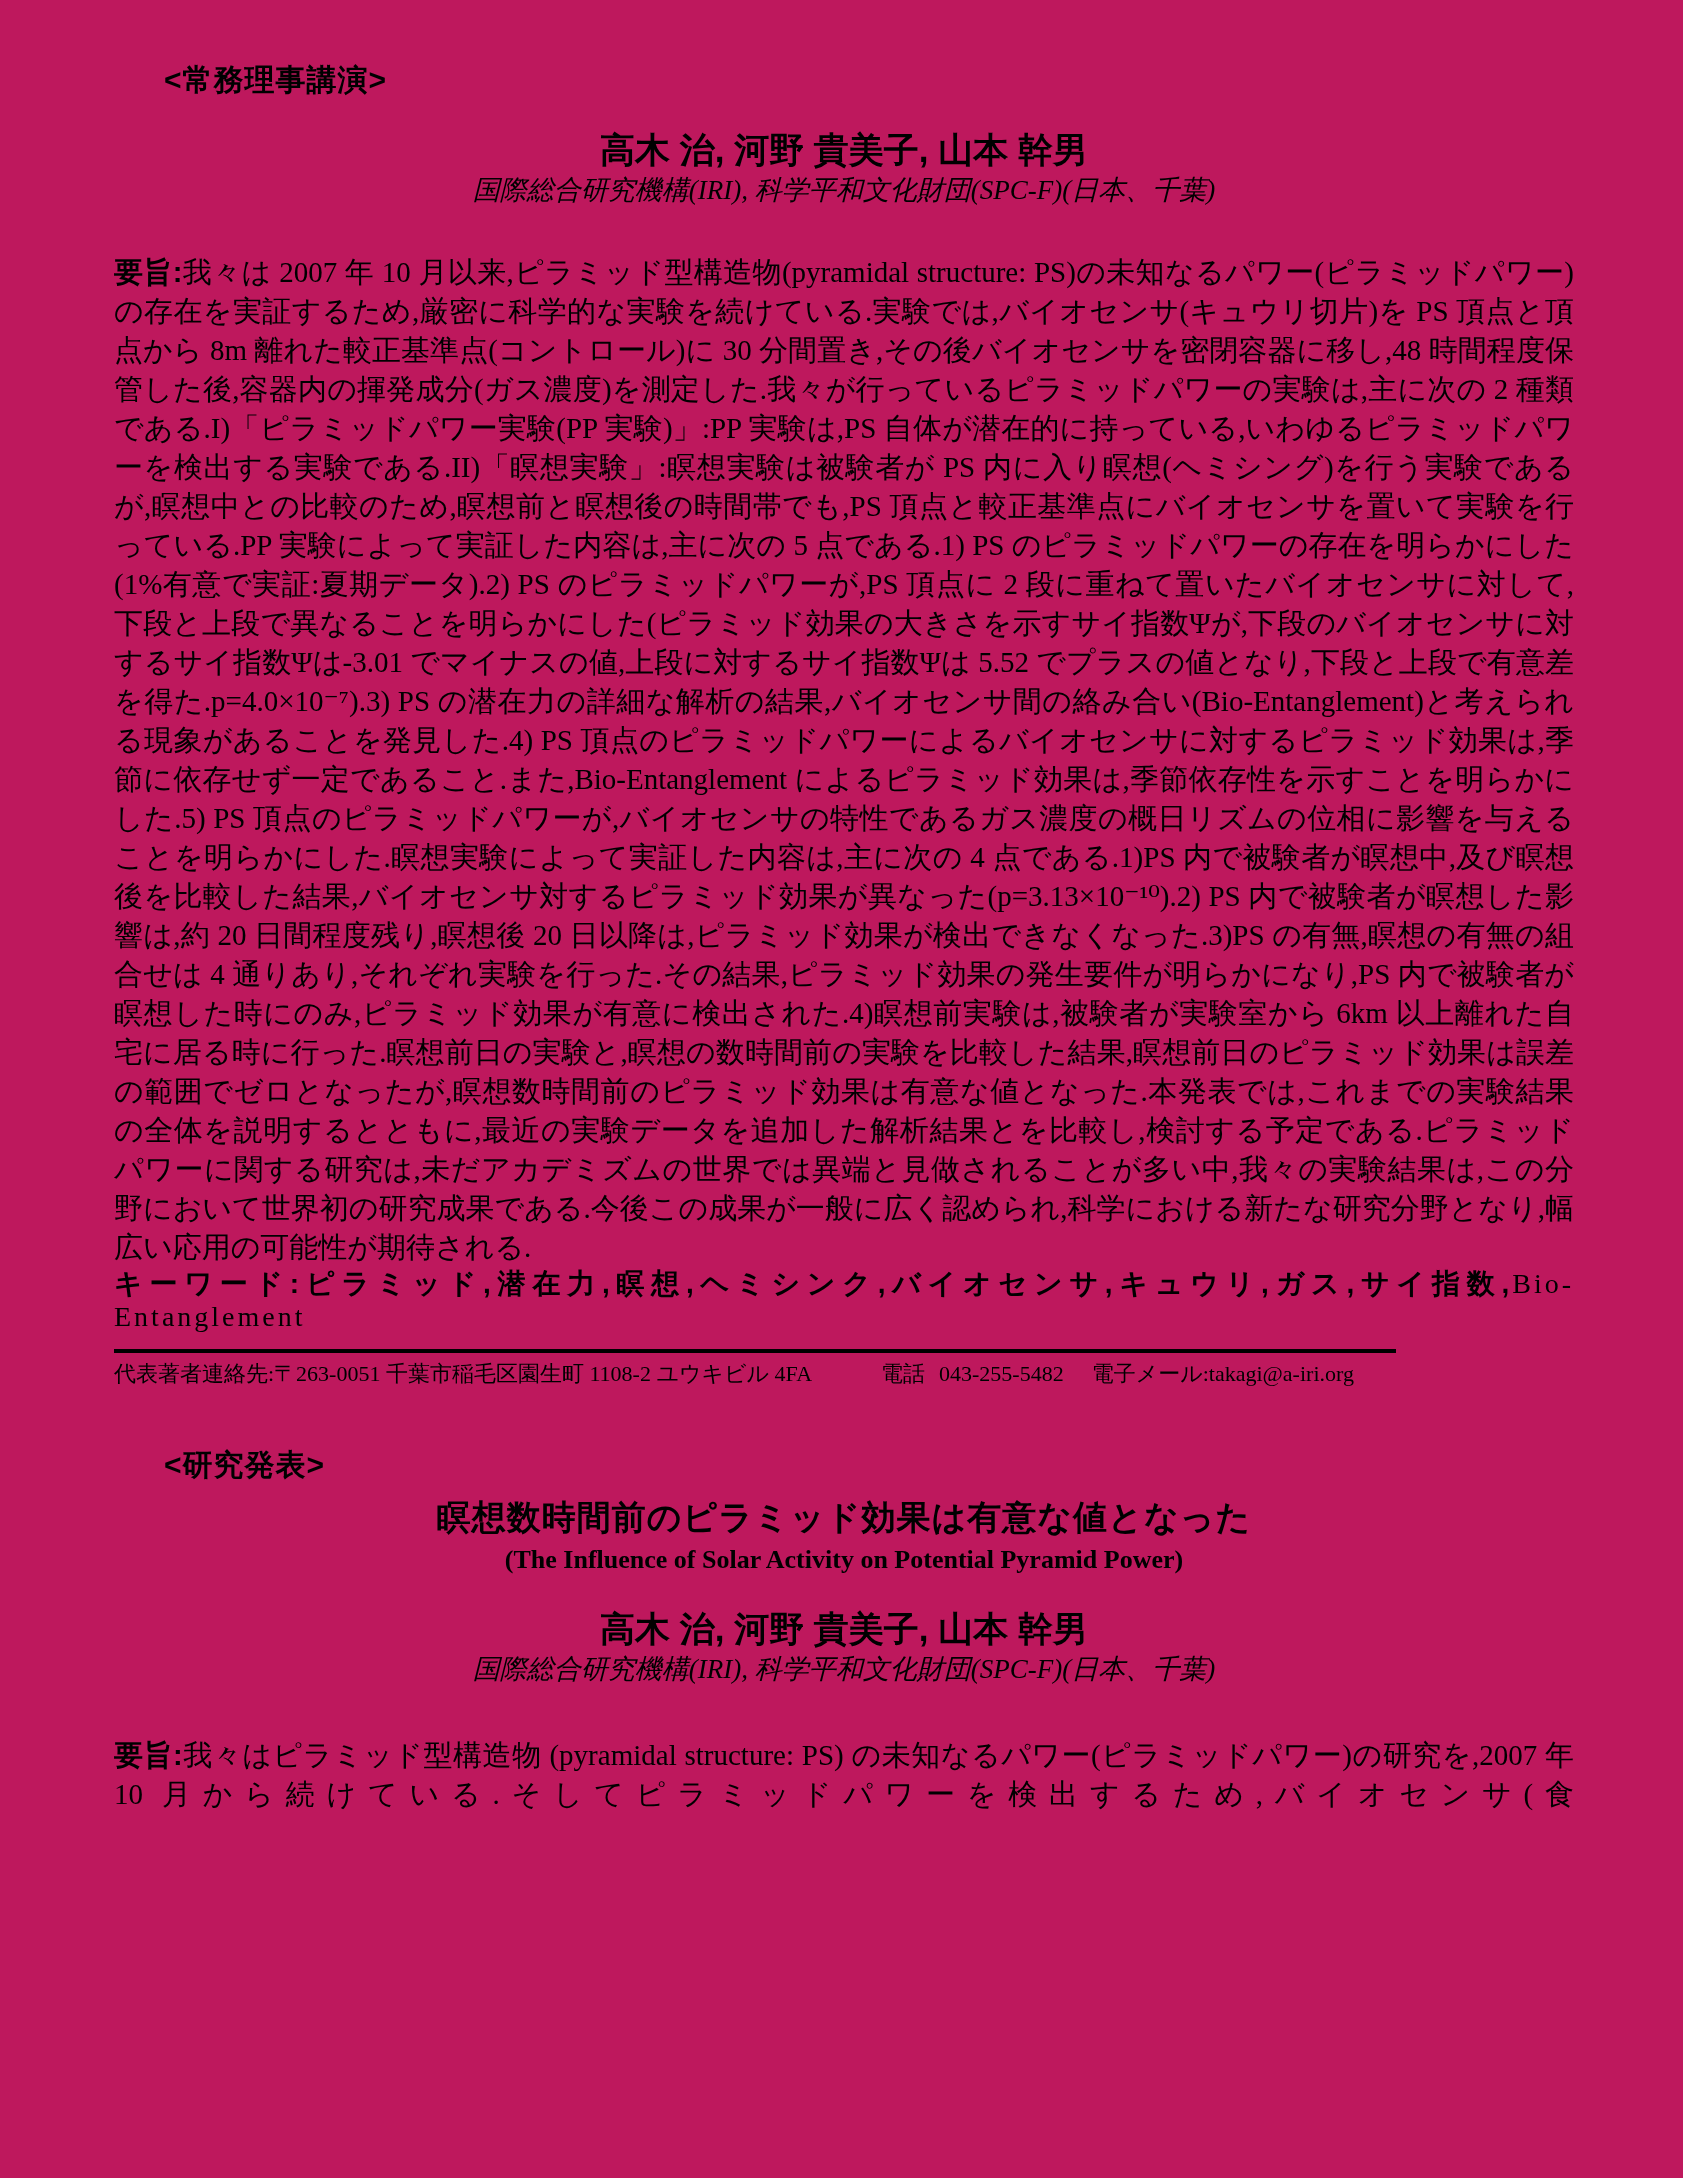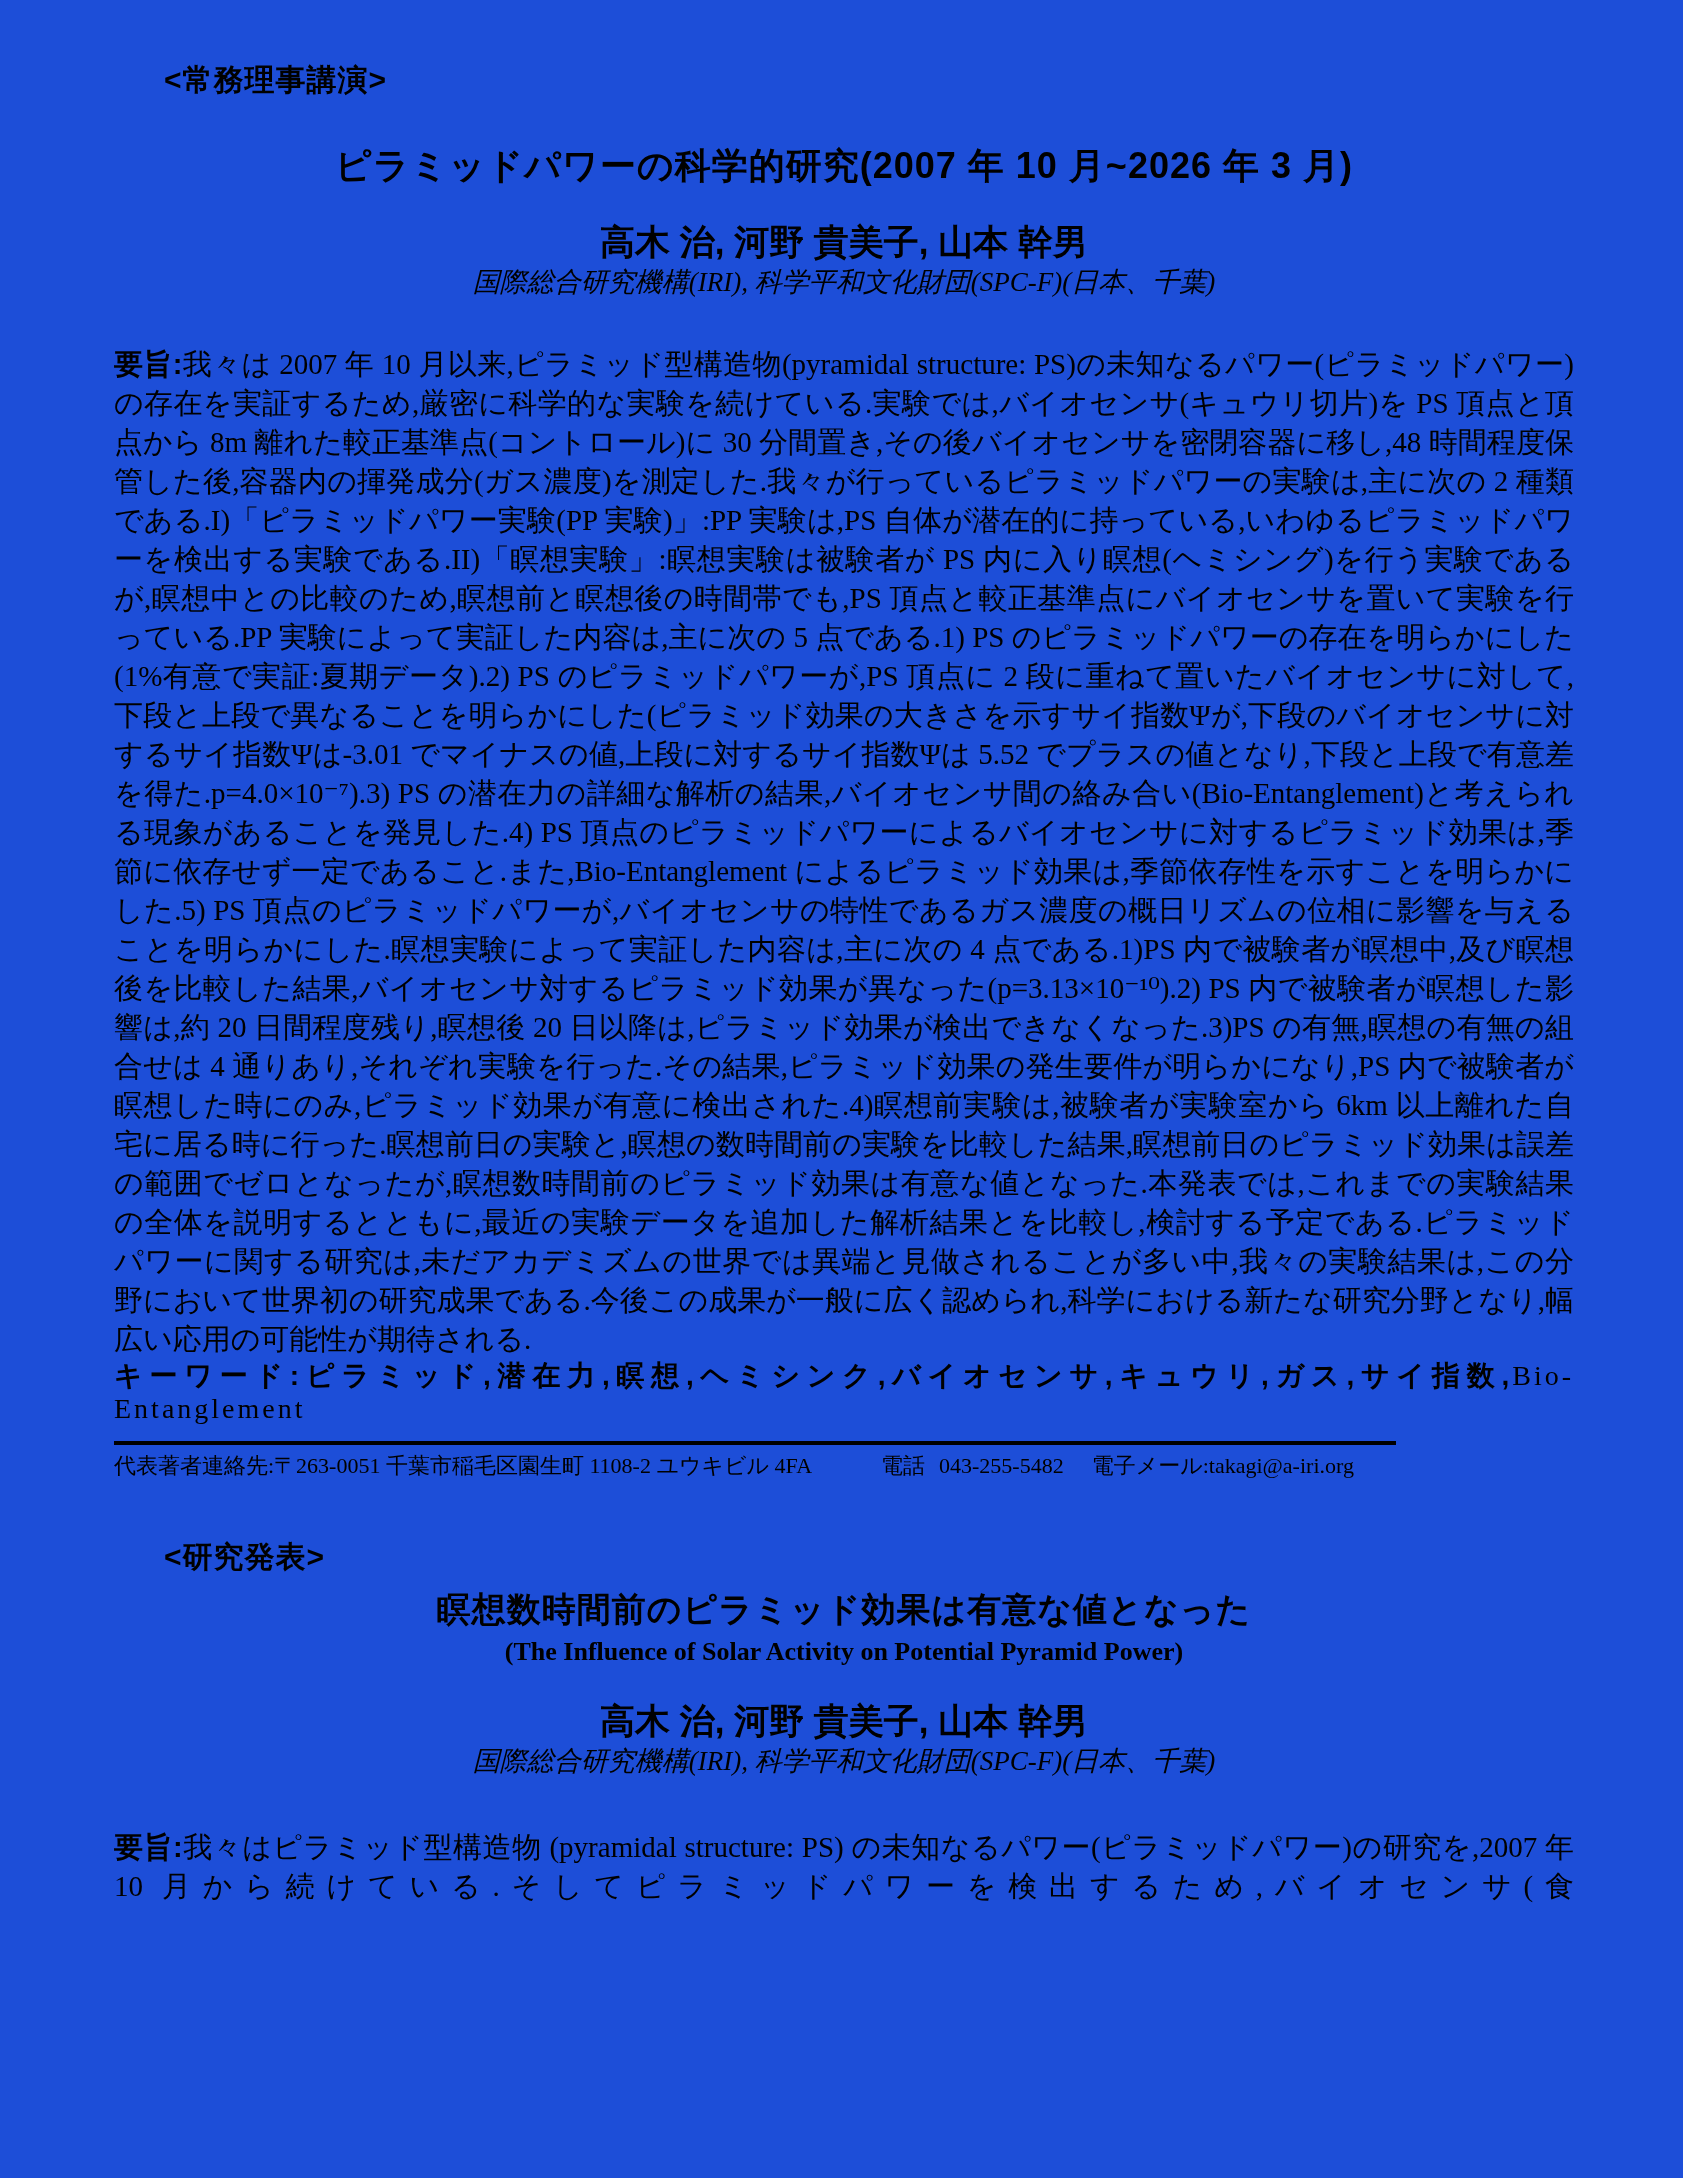--- a/index.html
+++ b/index.html
@@ -1,19 +1,19 @@
 <!DOCTYPE html>
 <html lang="ja"><head>
 <meta charset="utf-8">
 <style>
   html,body{margin:0;padding:0;background:#ffffff;}
   .page{
     position:relative;
     width:1683px;height:2178px;
-    background:#1d4ed8;color:#000;
+    background:#be185d;color:#000;
     padding:61px 109px 0 114px;
     box-sizing:border-box;
     overflow:hidden;
     font-family:"Liberation Serif","DejaVu Serif",serif;
   }
   .tag{
     font-family:"Liberation Sans","DejaVu Sans",sans-serif;
     font-weight:bold;font-size:30px;line-height:38px;
     margin:0 0 0 50px;letter-spacing:1px;
   }
@@ -63,21 +63,20 @@
   .title-en2{font-size:26px;line-height:36px;margin-top:2px;}
   .abstract2{margin-top:48px;text-align-last:justify;}
 </style>
 </head>
 <body>
 
 <div class="page">
 
   <p class="tag">&lt;常務理事講演&gt;</p>
 
-  <h1 class="title-jp">ピラミッドパワーの科学的研究(2007 年 10 月~2026 年 3 月)</h1>
 
   <p class="authors">高木 治, 河野 貴美子, 山本 幹男</p>
   <p class="affil">国際総合研究機構(IRI), 科学平和文化財団(SPC-F)(日本、千葉)</p>
 
   <p class="abstract"><span class="label">要旨:</span><span>我々は 2007 年 10 月以来,ピラミッド型構造物(pyramidal structure: PS)の未知なるパワー(ピラミッドパワー)の存在を実証するため,厳密に科学的な実験を続けている.実験では,バイオセンサ(キュウリ切片)を PS 頂点と頂点から 8m 離れた較正基準点(コントロール)に 30 分間置き,その後バイオセンサを密閉容器に移し,48 時間程度保管した後,容器内の揮発成分(ガス濃度)を測定した.我々が行っているピラミッドパワーの実験は,主に次の 2 種類である.I)「ピラミッドパワー実験(PP 実験)」:PP 実験は,PS 自体が潜在的に持っている,いわゆるピラミッドパワーを検出する実験である.II)「瞑想実験」:瞑想実験は被験者が PS 内に入り瞑想(ヘミシング)を行う実験であるが,瞑想中との比較のため,瞑想前と瞑想後の時間帯でも,PS 頂点と較正基準点にバイオセンサを置いて実験を行っている.PP 実験によって実証した内容は,主に次の 5 点である.1) PS のピラミッドパワーの存在を明らかにした(1%有意で実証:夏期データ).2) PS のピラミッドパワーが,PS 頂点に 2 段に重ねて置いたバイオセンサに対して,下段と上段で異なることを明らかにした(ピラミッド効果の大きさを示すサイ指数Ψが,下段のバイオセンサに対するサイ指数Ψは-3.01 でマイナスの値,上段に対するサイ指数Ψは 5.52 でプラスの値となり,下段と上段で有意差を得た.p=4.0×10⁻⁷).3) PS の潜在力の詳細な解析の結果,バイオセンサ間の絡み合い(Bio-Entanglement)と考えられる現象があることを発見した.4) PS 頂点のピラミッドパワーによるバイオセンサに対するピラミッド効果は,季節に依存せず一定であること.また,Bio-Entanglement によるピラミッド効果は,季節依存性を示すことを明らかにした.5) PS 頂点のピラミッドパワーが,バイオセンサの特性であるガス濃度の概日リズムの位相に影響を与えることを明らかにした.瞑想実験によって実証した内容は,主に次の 4 点である.1)PS 内で被験者が瞑想中,及び瞑想後を比較した結果,バイオセンサ対するピラミッド効果が異なった(p=3.13×10⁻¹⁰).2) PS 内で被験者が瞑想した影響は,約 20 日間程度残り,瞑想後 20 日以降は,ピラミッド効果が検出できなくなった.3)PS の有無,瞑想の有無の組合せは 4 通りあり,それぞれ実験を行った.その結果,ピラミッド効果の発生要件が明らかになり,PS 内で被験者が瞑想した時にのみ,ピラミッド効果が有意に検出された.4)瞑想前実験は,被験者が実験室から 6km 以上離れた自宅に居る時に行った.瞑想前日の実験と,瞑想の数時間前の実験を比較した結果,瞑想前日のピラミッド効果は誤差の範囲でゼロとなったが,瞑想数時間前のピラミッド効果は有意な値となった.本発表では,これまでの実験結果の全体を説明するとともに,最近の実験データを追加した解析結果とを比較し,検討する予定である.ピラミッドパワーに関する研究は,未だアカデミズムの世界では異端と見做されることが多い中,我々の実験結果は,この分野において世界初の研究成果である.今後この成果が一般に広く認められ,科学における新たな研究分野となり,幅広い応用の可能性が期待される.</span></p>
 
   <p class="keywords"><span class="kw-bold">キーワード:</span><span class="kw-bold">ピラミッド,潜在力,瞑想,ヘミシンク,バイオセンサ,キュウリ,ガス,サイ指数,</span><span>Bio-Entanglement</span></p>
 
   <hr class="rule">
 

